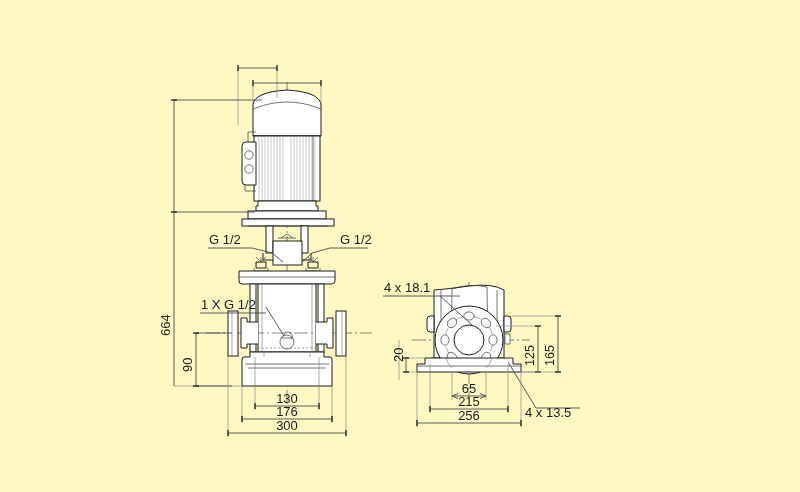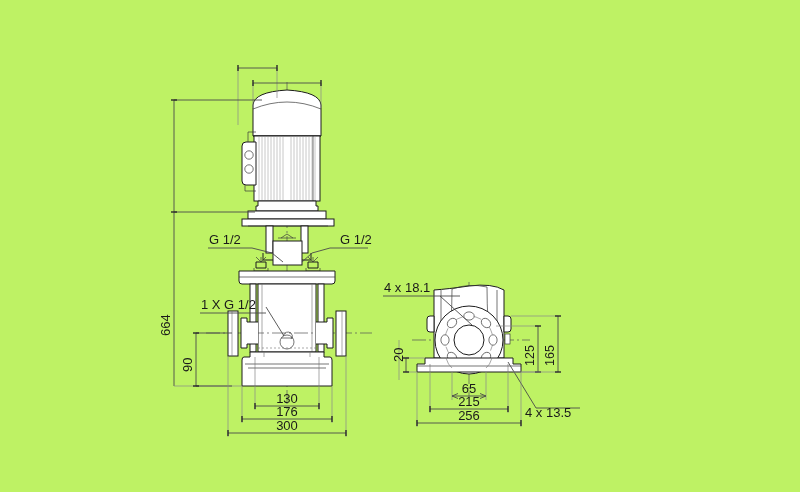--- a/index.html
+++ b/index.html
@@ -4,21 +4,21 @@
 <style>
   html, body {
     margin: 0;
     padding: 0;
     background: #ffffff;
   }
   #sheet {
     position: relative;
     width: 800px;
     height: 492px;
-    background: #bef264;
+    background: #fef9c3;
     font-family: "Liberation Sans", sans-serif;
     overflow: hidden;
     text-decoration: underline;
   }
   #drawing-svg {
     position: absolute;
     left: 0;
     top: 0;
     width: 800px;
     height: 492px;

